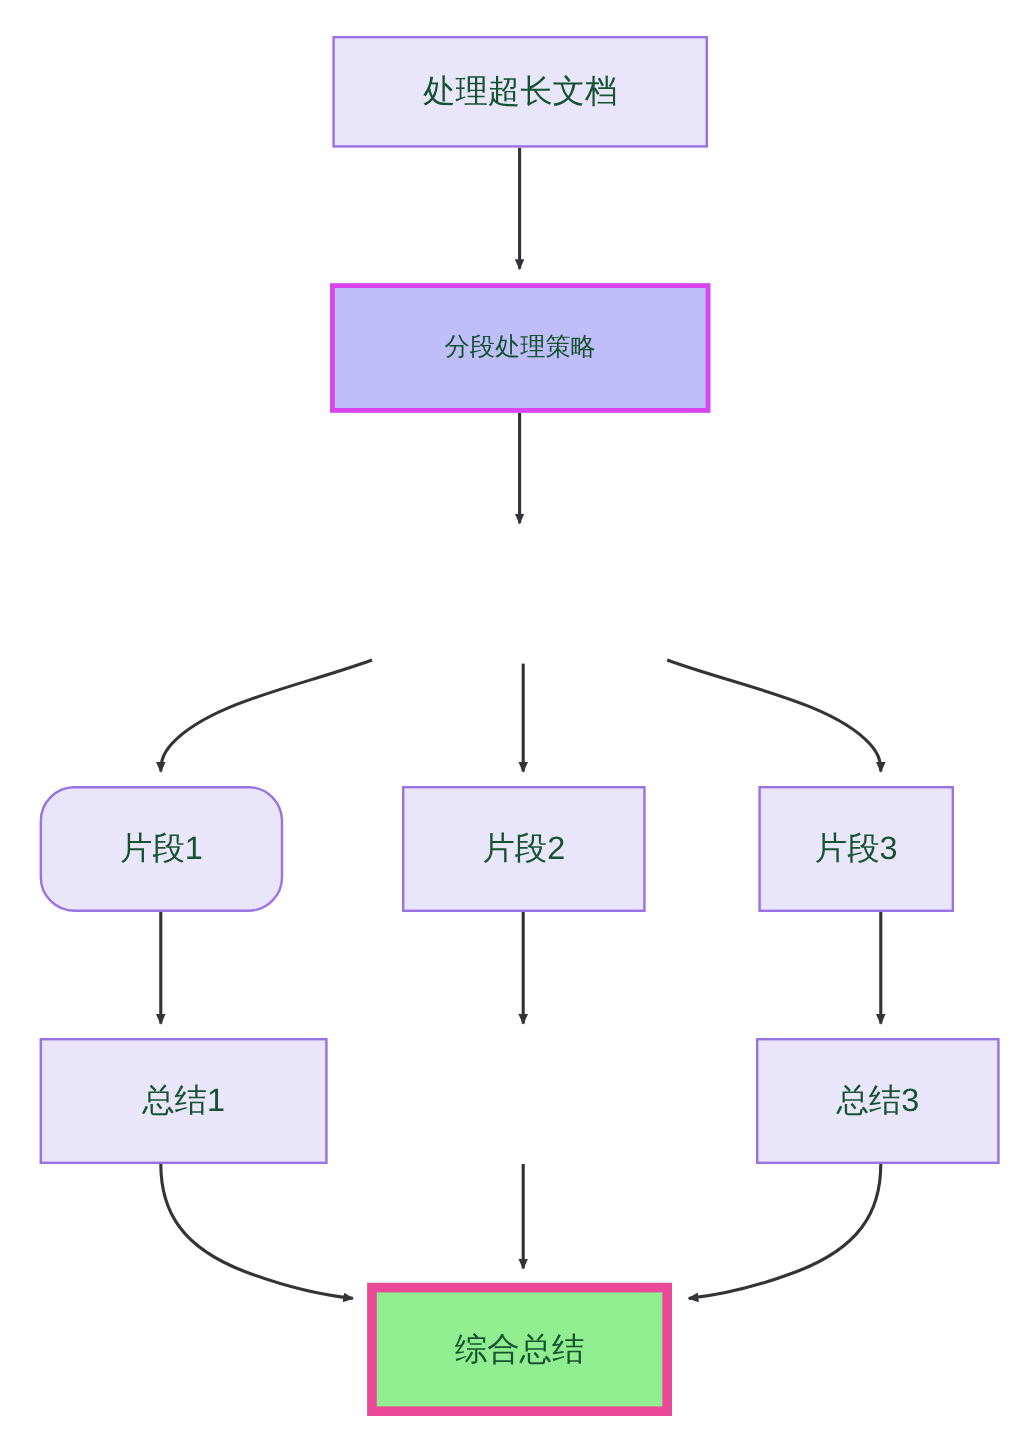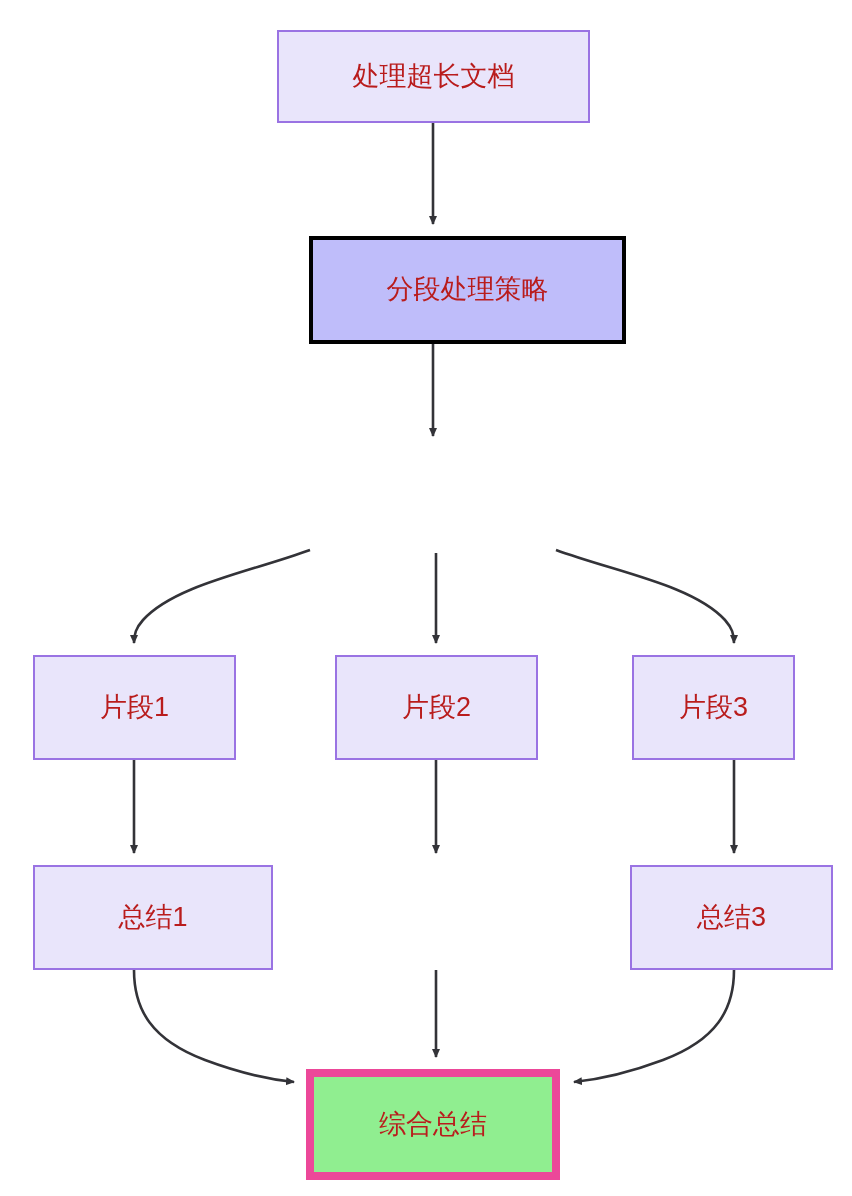--- a/index.html
+++ b/index.html
@@ -25,49 +25,48 @@
     height: 1196px;
   }
   .node {
     position: absolute;
     box-sizing: border-box;
     display: flex;
     align-items: center;
     justify-content: center;
     text-align: center;
     line-height: 1.25;
-    color: #b91c1c;
+    color: #14532d;
     z-index: 2;
   }
   .node-normal {
     background: #e9e5fb;
     border: 2px solid #9a73e3;
     font-size: 27px;
   }
   .node-highlight {
     background: #bfbdfa;
-    border: 4px solid #000000;
-    font-size: 27px;
-    margin-left: 34px;
+    border: 4px solid #d946ef;
+    font-size: 21px;
   }
   .node-final {
     background: #90ee90;
     border: 8px solid #ec4899;
     font-size: 27px;
   }
   .node-label {
     display: block;
     padding: 0 6px;
     white-space: nowrap;
   }
   
   #node-doc        { left: 277px; top: 30px;   width: 313px; height: 93px; }
   #node-strategy   { left: 275px; top: 236px;  width: 317px; height: 108px; }
   #node-source     { left: 310px; top: 448px;  width: 246px; height: 105px; }
-  #node-chunk-1    { left: 33px;  top: 655px;  width: 203px; height: 105px; }
+  #node-chunk-1    { left: 33px;  top: 655px;  width: 203px; height: 105px; border-radius: 29px; }
   #node-chunk-2    { left: 335px; top: 655px;  width: 203px; height: 105px; align-items: center; }
   #node-chunk-3    { left: 632px; top: 655px;  width: 163px; height: 105px; }
   #node-summary-1  { left: 33px;  top: 865px;  width: 240px; height: 105px; }
   #node-summary-2  { left: 335px; top: 865px;  width: 203px; height: 105px; }
   #node-summary-3  { left: 630px; top: 865px;  width: 203px; height: 105px; }
   #node-final      { left: 306px; top: 1069px; width: 254px; height: 111px; }
 </style>
 </head>
 <body>
 

